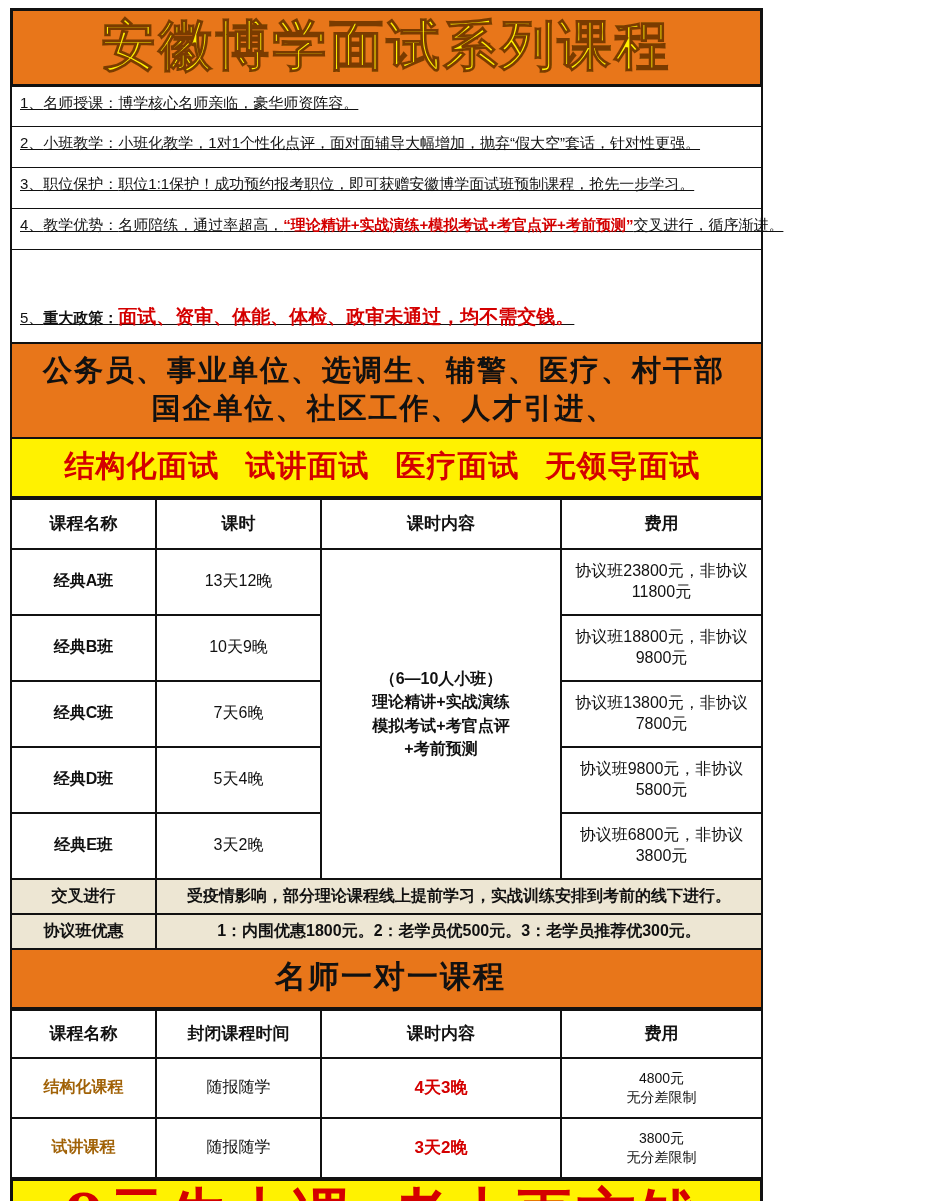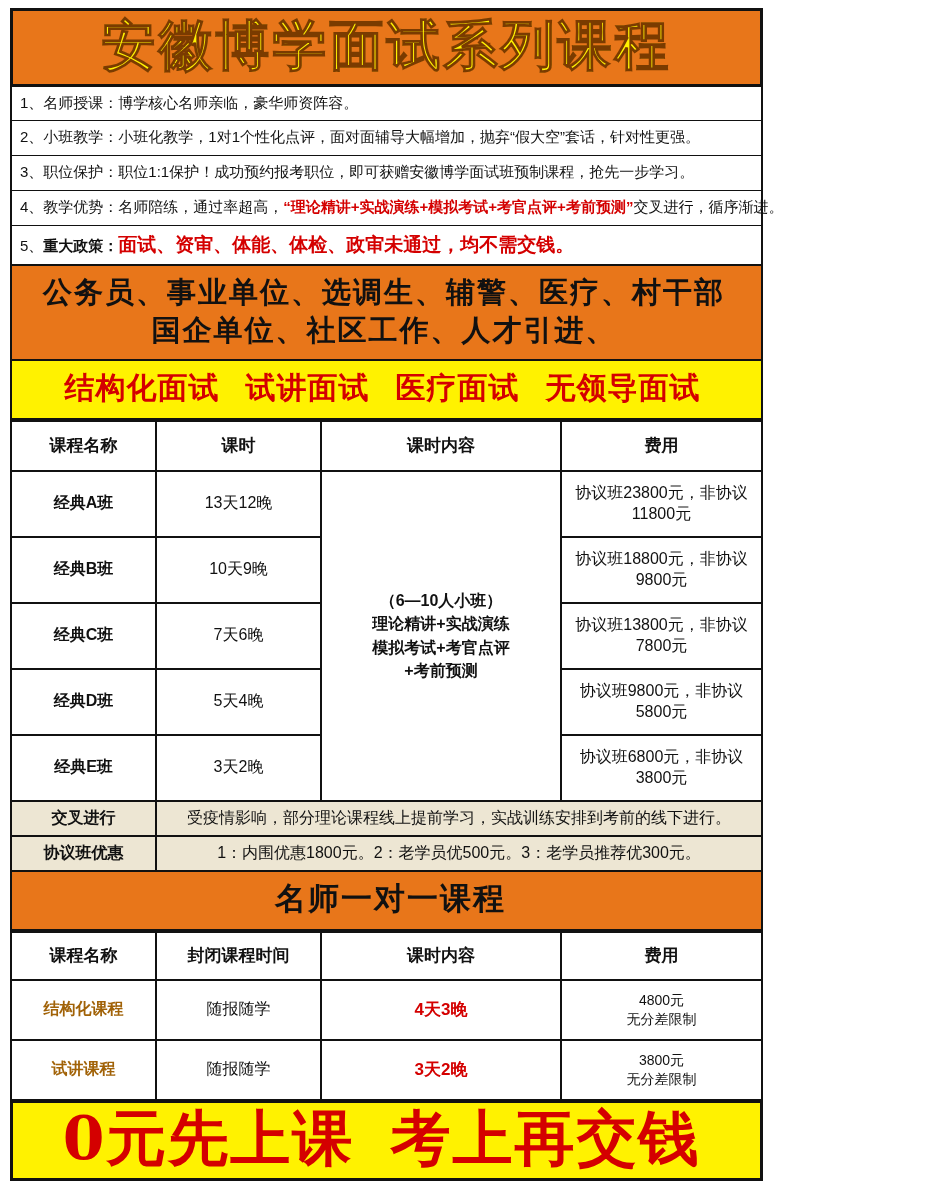--- a/index.html
+++ b/index.html
@@ -31,27 +31,28 @@
     -webkit-text-stroke:1px #7a3b00;
     line-height:1.05;
   }
   
   .bullets{
     border:2px solid #111;
     border-top:none;
   }
   .bullets .row{
     border-bottom:1px solid #111;
-    padding:7px 8px 8px 8px;
+    padding:7px 8px 14px 8px;
     font-size:15px;
     color:#111;
     line-height:1.25;
     white-space:nowrap;
-  }
-  .bullets .row:last-child{border-bottom:none;}
+    text-decoration:underline;
+  }
+  .bullets .row:last-child{border-bottom:none;margin-top:48px;}
   .red{color:#D40000;font-weight:bold;}
   .bold{font-weight:bold;}
   .big-red{color:#D40000;font-weight:bold;font-size:19px;}
   
   .cat-band{
     background:#E8761A;
     border:2px solid #111;
     border-top:none;
     text-align:center;
     padding:8px 5px 10px 0;
@@ -113,21 +114,21 @@
     background:#EDE6D3;
     color:#D40000;
     font-weight:bold;
     font-size:15px;
     padding:8px 4px;
     text-align:center;
   }
   .note-text{
     background:#EDE6D3;
     color:#D40000;
-    font-weight:normal;
+    font-weight:bold;
     font-size:16px;
     padding:8px 10px;
     text-align:left;
     margin-top:24px;
   }
   
   .oto-band{
     background:#E8761A;
     border:2px solid #111;
     border-top:none;

